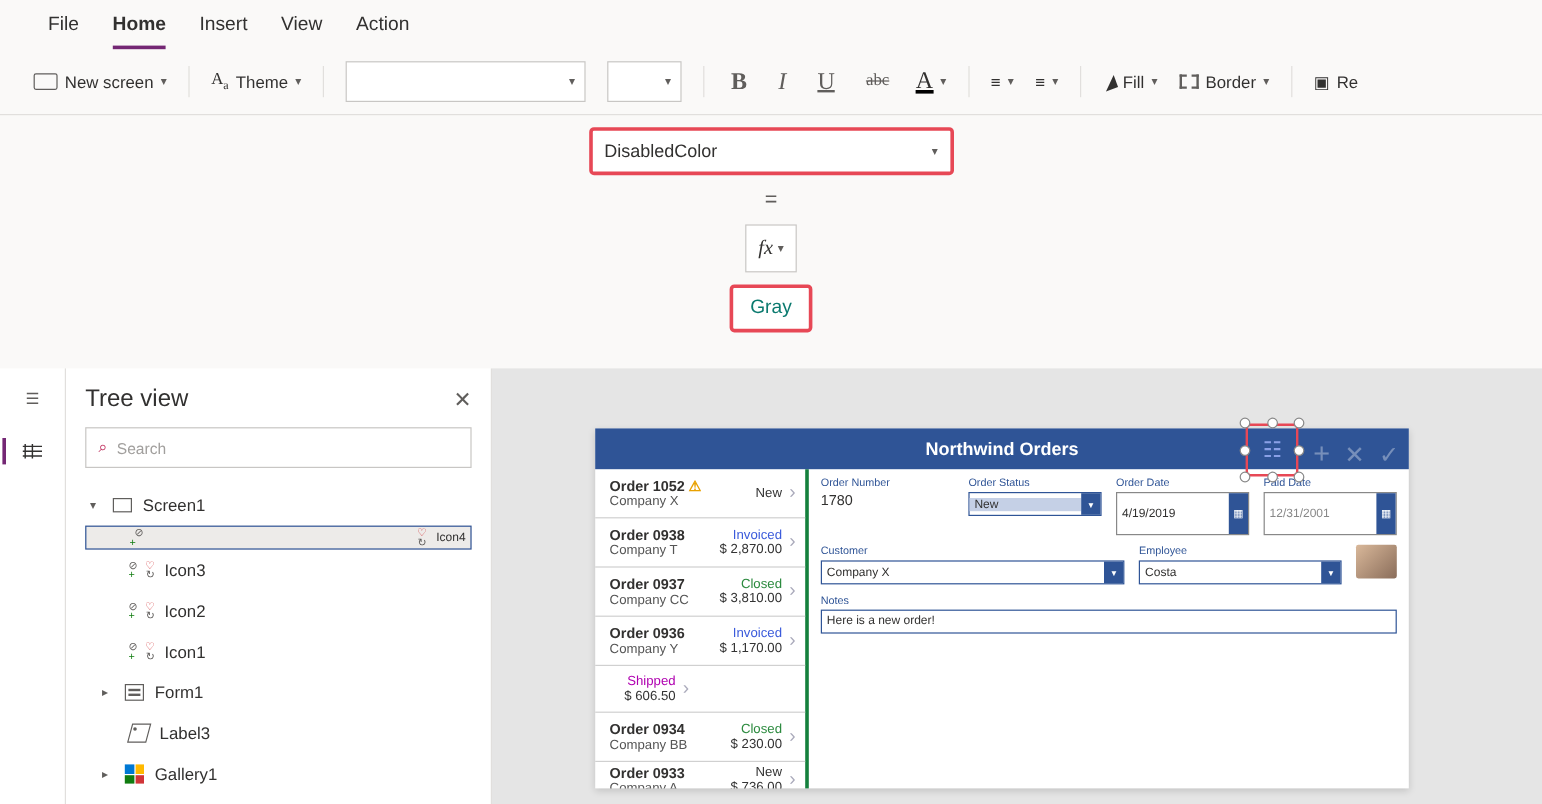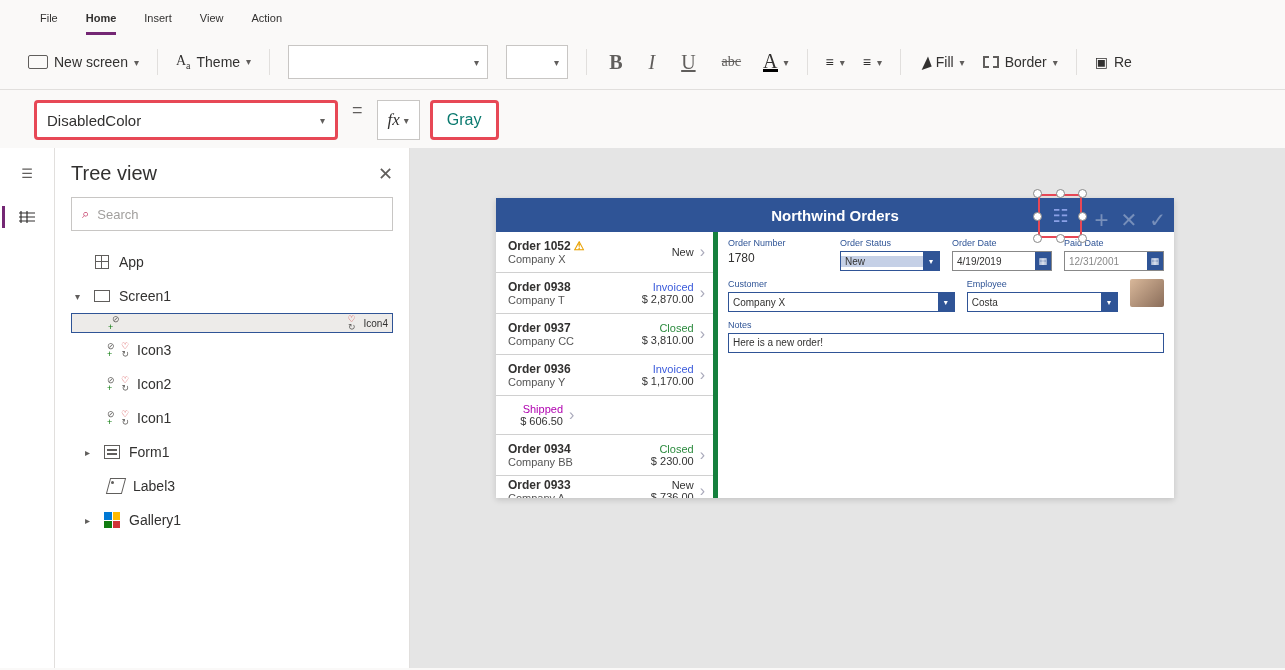--- a/index.html
+++ b/index.html
@@ -1,33 +1,33 @@
 <!DOCTYPE html>
 <html><head>
 <meta charset="utf-8">
 <style>
 * { box-sizing: border-box; margin: 0; padding: 0; }
 body { font-family: "Segoe UI", Arial, sans-serif; font-size: 13px; color: #323130; background: #faf9f8; overflow: hidden; width: 1285px; height: 670px; }
 
 
-.tabs { display: flex; gap: 28px; padding: 8px 40px 0; font-size: 11px; }
+.tabs { display: flex; gap: 28px; padding: 8px 40px 0; font-size: 16px; }
 .tab { padding: 4px 0 8px; cursor: pointer; }
 .tab.active { font-weight: 600; border-bottom: 3px solid #742774; }
 
 
 .ribbon { display: flex; align-items: center; gap: 18px; padding: 10px 28px; border-bottom: 1px solid #e1dfdd; font-size: 14px; }
 .rbtn { display: flex; align-items: center; gap: 6px; cursor: pointer; color: #323130; }
 .chev { font-size: 10px; color: #605e5c; }
 .sep { width: 1px; height: 26px; background: #e1dfdd; }
 .dd { border: 1px solid #c8c6c4; background: #fff; height: 34px; display: flex; align-items: center; justify-content: flex-end; padding: 0 8px; color: #a19f9d; }
 .txtbtn { color: #605e5c; font-family: "Times New Roman", serif; font-size: 20px; padding: 0 4px; }
 .strike { text-decoration: line-through; }
 
 
-.formulabar { display: flex; gap: 10px; padding: 10px 34px 8px; }
+.formulabar { display: flex; align-items: center; gap: 10px; padding: 10px 34px 30px; flex-direction: column; }
 .propbox { position: relative; width: 304px; height: 40px; border: 3px solid #e74856; border-radius: 4px; background: #fff; display: flex; align-items: center; padding: 0 10px; font-size: 15px; }
 .propbox .chev { margin-left: auto; }
 .eq { font-size: 18px; color: #605e5c; padding: 0 4px; }
 .fxbox { height: 40px; border: 1px solid #c8c6c4; background: #fff; display: flex; align-items: center; padding: 0 10px; font-style: italic; font-family: "Times New Roman", serif; font-size: 17px; }
 .valbox { position: relative; height: 40px; border: 3px solid #e74856; border-radius: 4px; background: #fff; display: flex; align-items: center; padding: 0 14px; font-size: 16px; color: #0b7a6f; }
 
 
 .main { display: flex; height: calc(100% - 150px); }
 .rail { width: 55px; border-right: 1px solid #e1dfdd; background: #fff; display: flex; flex-direction: column; align-items: center; gap: 22px; padding-top: 14px; }
 .railicon { width: 22px; height: 22px; color: #605e5c; cursor: pointer; display:flex; align-items:center; justify-content:center;}
@@ -69,41 +69,41 @@
 .hdricons .faded { color: rgba(255,255,255,.35); font-size: 20px; font-weight: 300; }
 .hdricons .plus{font-size:24px;line-height:20px;}
 .selbox { position: relative; width: 44px; height: 44px; border: 2.5px solid #e74856; border-radius: 4px; margin-top: -8px; display: flex; align-items: center; justify-content: center; }
 .handles{position:absolute;inset:-5px;pointer-events:none;}
 .hd{position:absolute;width:9px;height:9px;border:1px solid #888;background:#fff;border-radius:50%;}
 .hd.tl{left:-2px;top:-2px;} .hd.tr{right:-2px;top:-2px;} .hd.bl{left:-2px;bottom:-2px;} .hd.br{right:-2px;bottom:-2px;}
 .hd.tm{left:calc(50% - 4px);top:-2px;} .hd.bm{left:calc(50% - 4px);bottom:-2px;}
 .hd.ml{left:-2px;top:calc(50% - 4px);} .hd.mr{right:-2px;top:calc(50% - 4px);}
 .selglyph{color:#8aa0e6;font-size:18px;}
 .appbody { display: flex; }
-.orderlist { width: 222px; border-right: 5px solid #15803d; }
+.orderlist { width: 178px; border-right: 3px solid #15803d; }
 .orow { border-bottom: 1px solid #d0d0d0; padding: 7px 8px 7px 12px; display: flex; align-items: center; position: relative; }
 .orow .info { flex: 1; }
 .oname { font-weight: 700; font-size: 12px; display: flex; align-items: center; gap: 3px; }
 .ocomp { font-size: 11px; color: #555; }
 .ostat { font-size: 11px; text-align: right; min-width: 55px; }
 .oamt { font-size: 11px; color: #333; text-align: right; }
 .ogo { color: #aab; font-size: 16px; padding-left: 6px; }
 .st-new{color:#333;} .st-invoiced{color:#3b5bdb;} .st-closed{color:#2b8a3e;} .st-shipped{color:#b000b0;text-align:right;}
 .warn{color:#e9a100;font-size:12px;}
 
 .form { flex: 1; padding: 6px 10px; font-size: 10px; }
 .frow { display: flex; gap: 12px; margin-bottom: 8px; }
 .fld { flex: 1; }
 .flab { font-size: 9px; color: #2f5496; margin-bottom: 3px; }
 .fval { font-size: 12px; }
 .sel { border: 1px solid #2f5496; height: 20px; display: flex; align-items: center; font-size: 10px; }
 .sel span:first-child{flex:1;padding:0 4px;}
 .sel .ar{background:#2f5496;color:#fff;width:16px;display:flex;align-items:center;justify-content:center;font-size:8px;height:100%;}
 .sel.hl span:first-child{background:#c5d0e6;}
-.date { border: 1px solid #888; height: 20px; display: flex; align-items: center; font-size: 10px; }
+.date { border: 1px solid #888; height: 36px; display: flex; align-items: center; font-size: 10px; }
 .date span:first-child{flex:1;padding:0 4px;}
 .date .cal{background:#2f5496;color:#fff;width:16px;display:flex;align-items:center;justify-content:center;font-size:9px;height:100%;}
 .avatar{width:34px;height:28px;background:linear-gradient(135deg,#d9b89a,#8a6d5a);border-radius:2px;}
 .notes{border:1px solid #2f5496;padding:3px 4px;font-size:10px;width:100%;height:20px;}
 .screenicon{width:20px;height:14px;border:1.5px solid #605e5c;border-radius:2px;position:relative;display:inline-block;}
 .screenicon::after{content:"";position:absolute;right:-4px;bottom:-3px;color:#107c10;font-size:10px;}
 .Aicon{font-family:"Times New Roman",serif;font-size:14px;}
 </style>
 </head>
 <body>
@@ -199,27 +199,20 @@
   <div class="treepane">
     <div class="treehdr">
       <span>Tree view</span>
       <span style="font-size:18px;color:#605e5c;cursor:pointer">✕</span>
     </div>
     <div class="search">
       <span style="color:#c0305e">⌕</span>
       <span>Search</span>
     </div>
     <div class="treelist">
-      <div class="trow indent-0">
-        <span class="caret"></span>
-        <span class="ticon">
-            <span class="gridicon"></span>
-          </span>
-        <span>App</span>
-      </div>
       <div class="trow indent-0">
         <span class="caret">▾</span>
         <span class="ticon">
             <span class="rect"></span>
           </span>
         <span>Screen1</span>
       </div>
       <div class="trow indent-2 sel">
         <span class="ticon iconq">
             <span class="tl">⊘</span>

